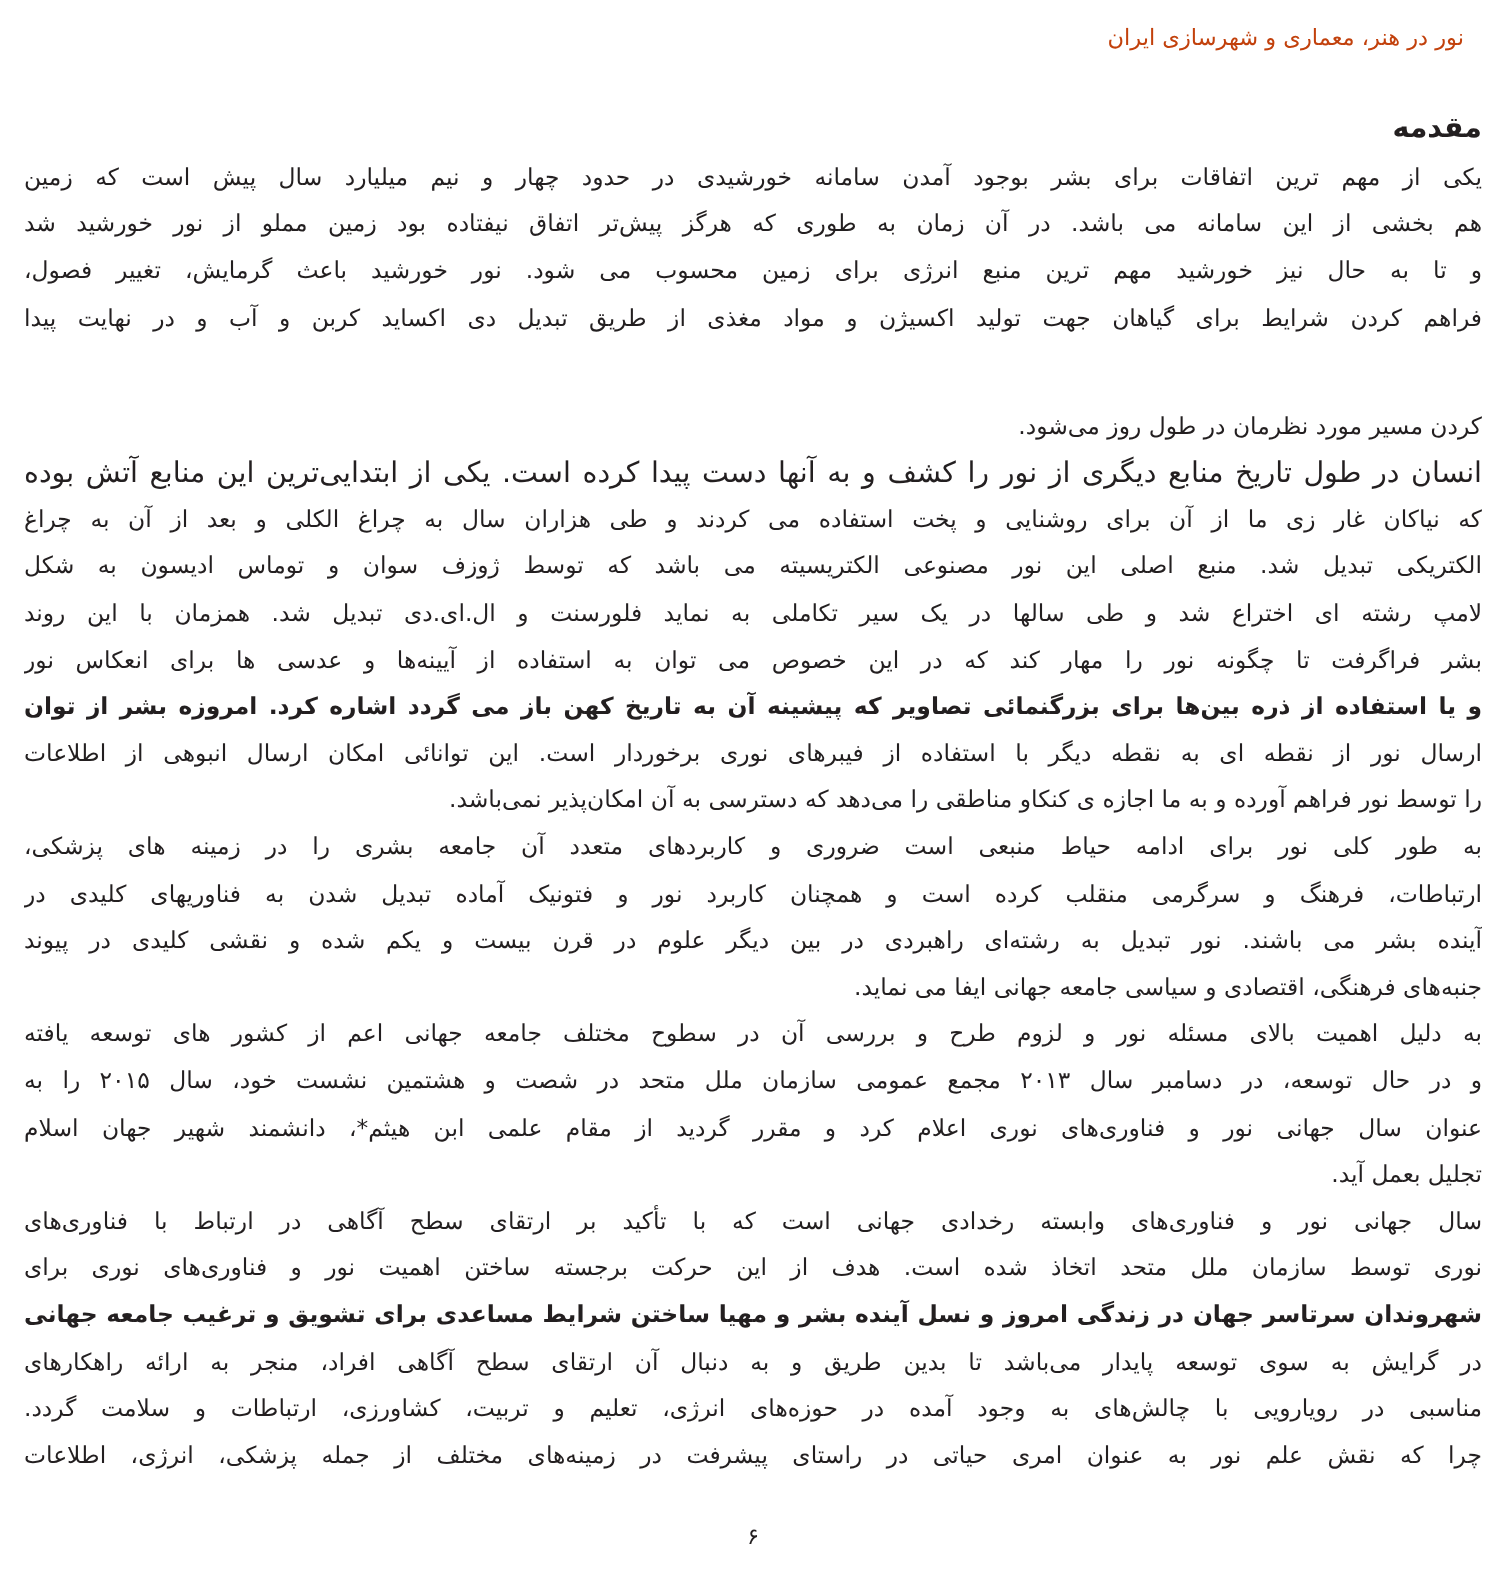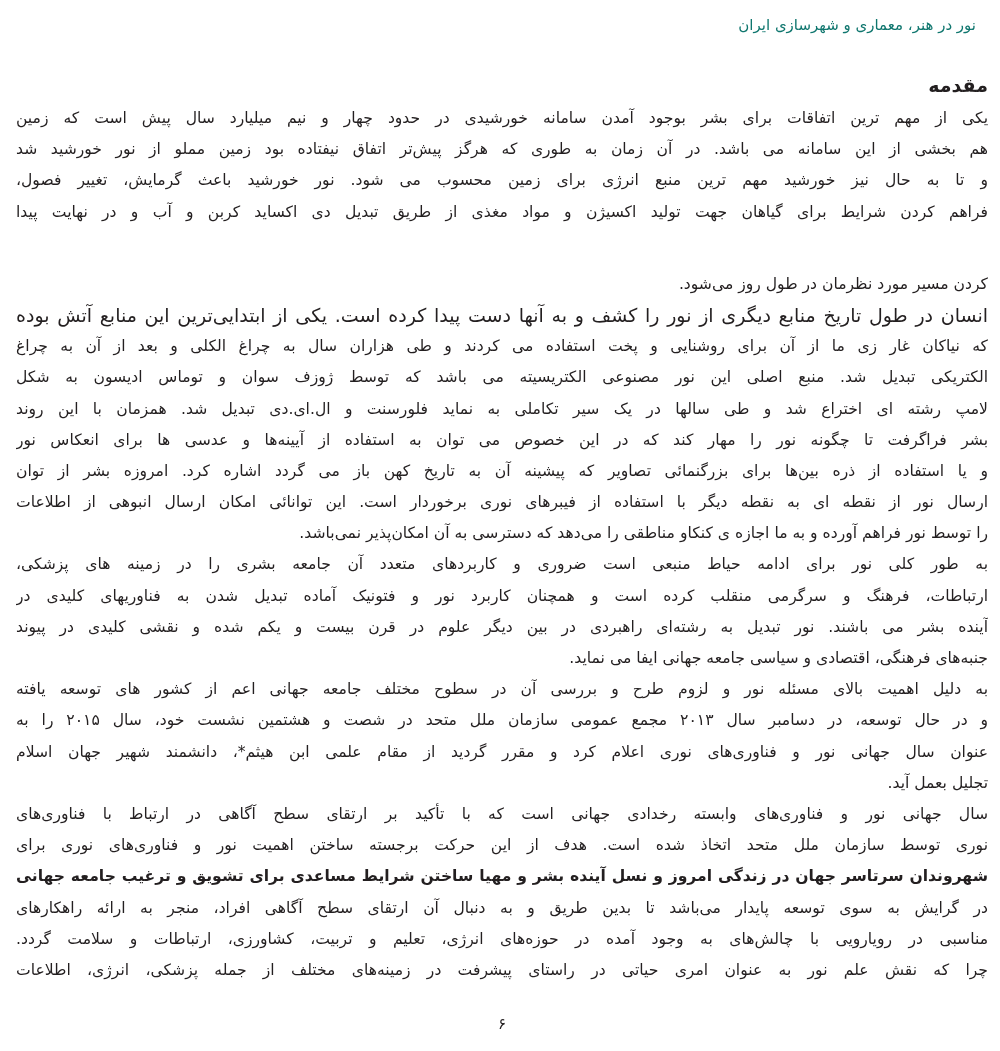--- a/index.html
+++ b/index.html
@@ -22,21 +22,21 @@
       width: 972px;
       height: 1051px;
       direction: rtl;
     }
     .running-header {
       position: absolute;
       top: 12px;
       right: 12px;
       font-size: 15px;
       line-height: 26px;
-      color: #0f766e;
+      color: #c2410c;
       white-space: nowrap;
     }
     .section-heading {
       position: absolute;
       top: 70px;
       right: 0;
       font-size: 19px;
       font-weight: bold;
       line-height: 30px;
       margin: 0;
@@ -88,21 +88,21 @@
       <span class="line" style="white-space: nowrap; font-size: 15.6px;">فراهم کردن شرایط برای گیاهان جهت تولید اکسیژن و مواد مغذی از طریق تبدیل دی اکساید کربن و آب و در نهایت پیدا</span>
       <span class="line last" style="white-space: nowrap; font-size: 15.6px; margin-top: 41px;">کردن مسیر مورد نظرمان در طول روز می‌شود.</span>
     </div>
 
     <div>
       <span class="line" style="white-space: nowrap; font-size: 19px;">انسان در طول تاریخ منابع دیگری از نور را کشف و به آنها دست پیدا کرده است. یکی از ابتدایی‌ترین این منابع آتش بوده</span>
       <span class="line" style="white-space: nowrap; font-size: 15.6px;">که نیاکان غار زی ما از آن برای روشنایی و پخت استفاده می کردند و طی هزاران سال به چراغ الکلی و بعد از آن به چراغ</span>
       <span class="line" style="white-space: nowrap; font-size: 15.6px;">الکتریکی تبدیل شد. منبع اصلی این نور مصنوعی الکتریسیته می باشد که توسط ژوزف سوان و توماس ادیسون به شکل</span>
       <span class="line" style="white-space: nowrap; font-size: 15.6px;">لامپ رشته ای اختراع شد و طی سالها در یک سیر تکاملی به نماید فلورسنت و ال.ای.دی تبدیل شد. همزمان با این روند</span>
       <span class="line" style="white-space: nowrap; font-size: 15.6px;">بشر فراگرفت تا چگونه نور را مهار کند که در این خصوص می توان به استفاده از آیینه‌ها و عدسی ها برای انعکاس نور</span>
-      <span class="line" style="white-space: nowrap; font-size: 15.6px;">و یا استفاده از ذره بین‌ها برای بزرگنمائی تصاویر که پیشینه آن به تاریخ کهن باز می گردد اشاره کرد. امروزه بشر از توان</span>
+      <span class="line" style="white-space: nowrap; font-size: 15.6px; font-weight: bold;">و یا استفاده از ذره بین‌ها برای بزرگنمائی تصاویر که پیشینه آن به تاریخ کهن باز می گردد اشاره کرد. امروزه بشر از توان</span>
       <span class="line" style="white-space: nowrap; font-size: 15.6px;">ارسال نور از نقطه ای به نقطه دیگر با استفاده از فیبرهای نوری برخوردار است. این توانائی امکان ارسال انبوهی از اطلاعات</span>
       <span class="line last" style="white-space: nowrap; font-size: 15.6px;">را توسط نور فراهم آورده و به ما اجازه ی کنکاو مناطقی را می‌دهد که دسترسی به آن امکان‌پذیر نمی‌باشد.</span>
     </div>
 
     <div>
       <span class="line" style="white-space: nowrap; font-size: 15.6px;">به طور کلی نور برای ادامه حیاط منبعی است ضروری و کاربردهای متعدد آن جامعه بشری را در زمینه های پزشکی،</span>
       <span class="line" style="white-space: nowrap; font-size: 15.6px;">ارتباطات، فرهنگ و سرگرمی منقلب کرده است و همچنان کاربرد نور و فتونیک آماده تبدیل شدن به فناوریهای کلیدی در</span>
       <span class="line" style="white-space: nowrap; font-size: 15.6px;">آینده بشر می باشند. نور تبدیل به رشته‌ای راهبردی در بین دیگر علوم در قرن بیست و یکم شده و نقشی کلیدی در پیوند</span>
       <span class="line last" style="white-space: nowrap; font-size: 15.6px;">جنبه‌های فرهنگی، اقتصادی و سیاسی جامعه جهانی ایفا می نماید.</span>
     </div>

